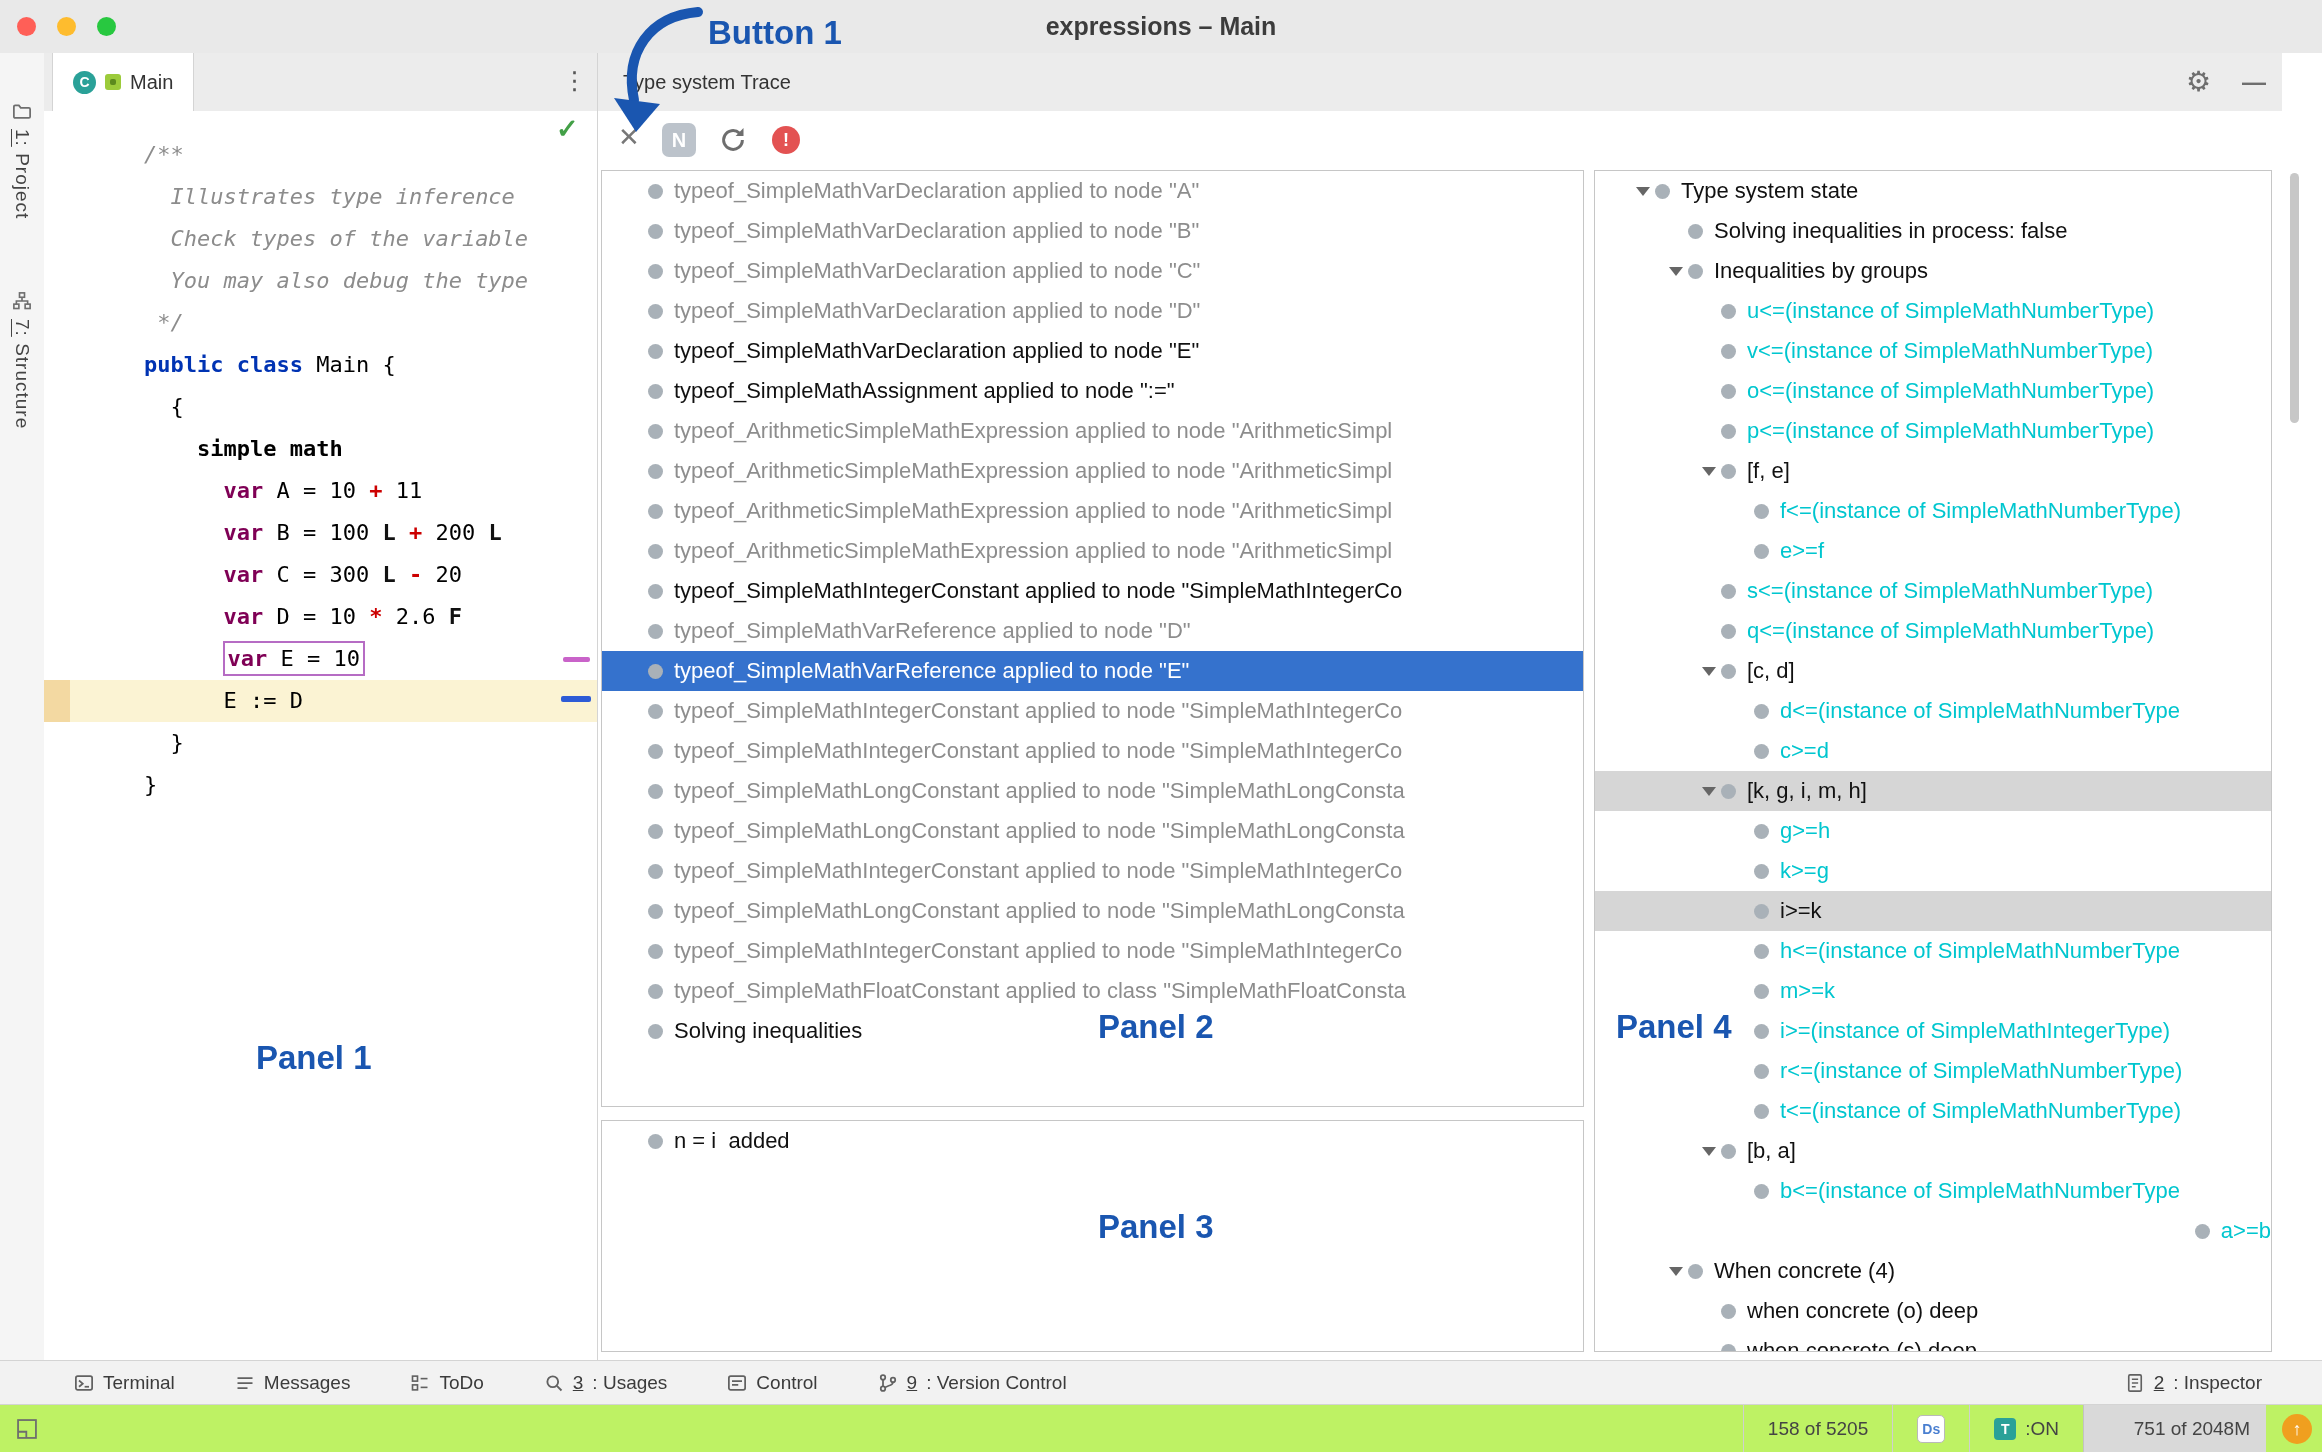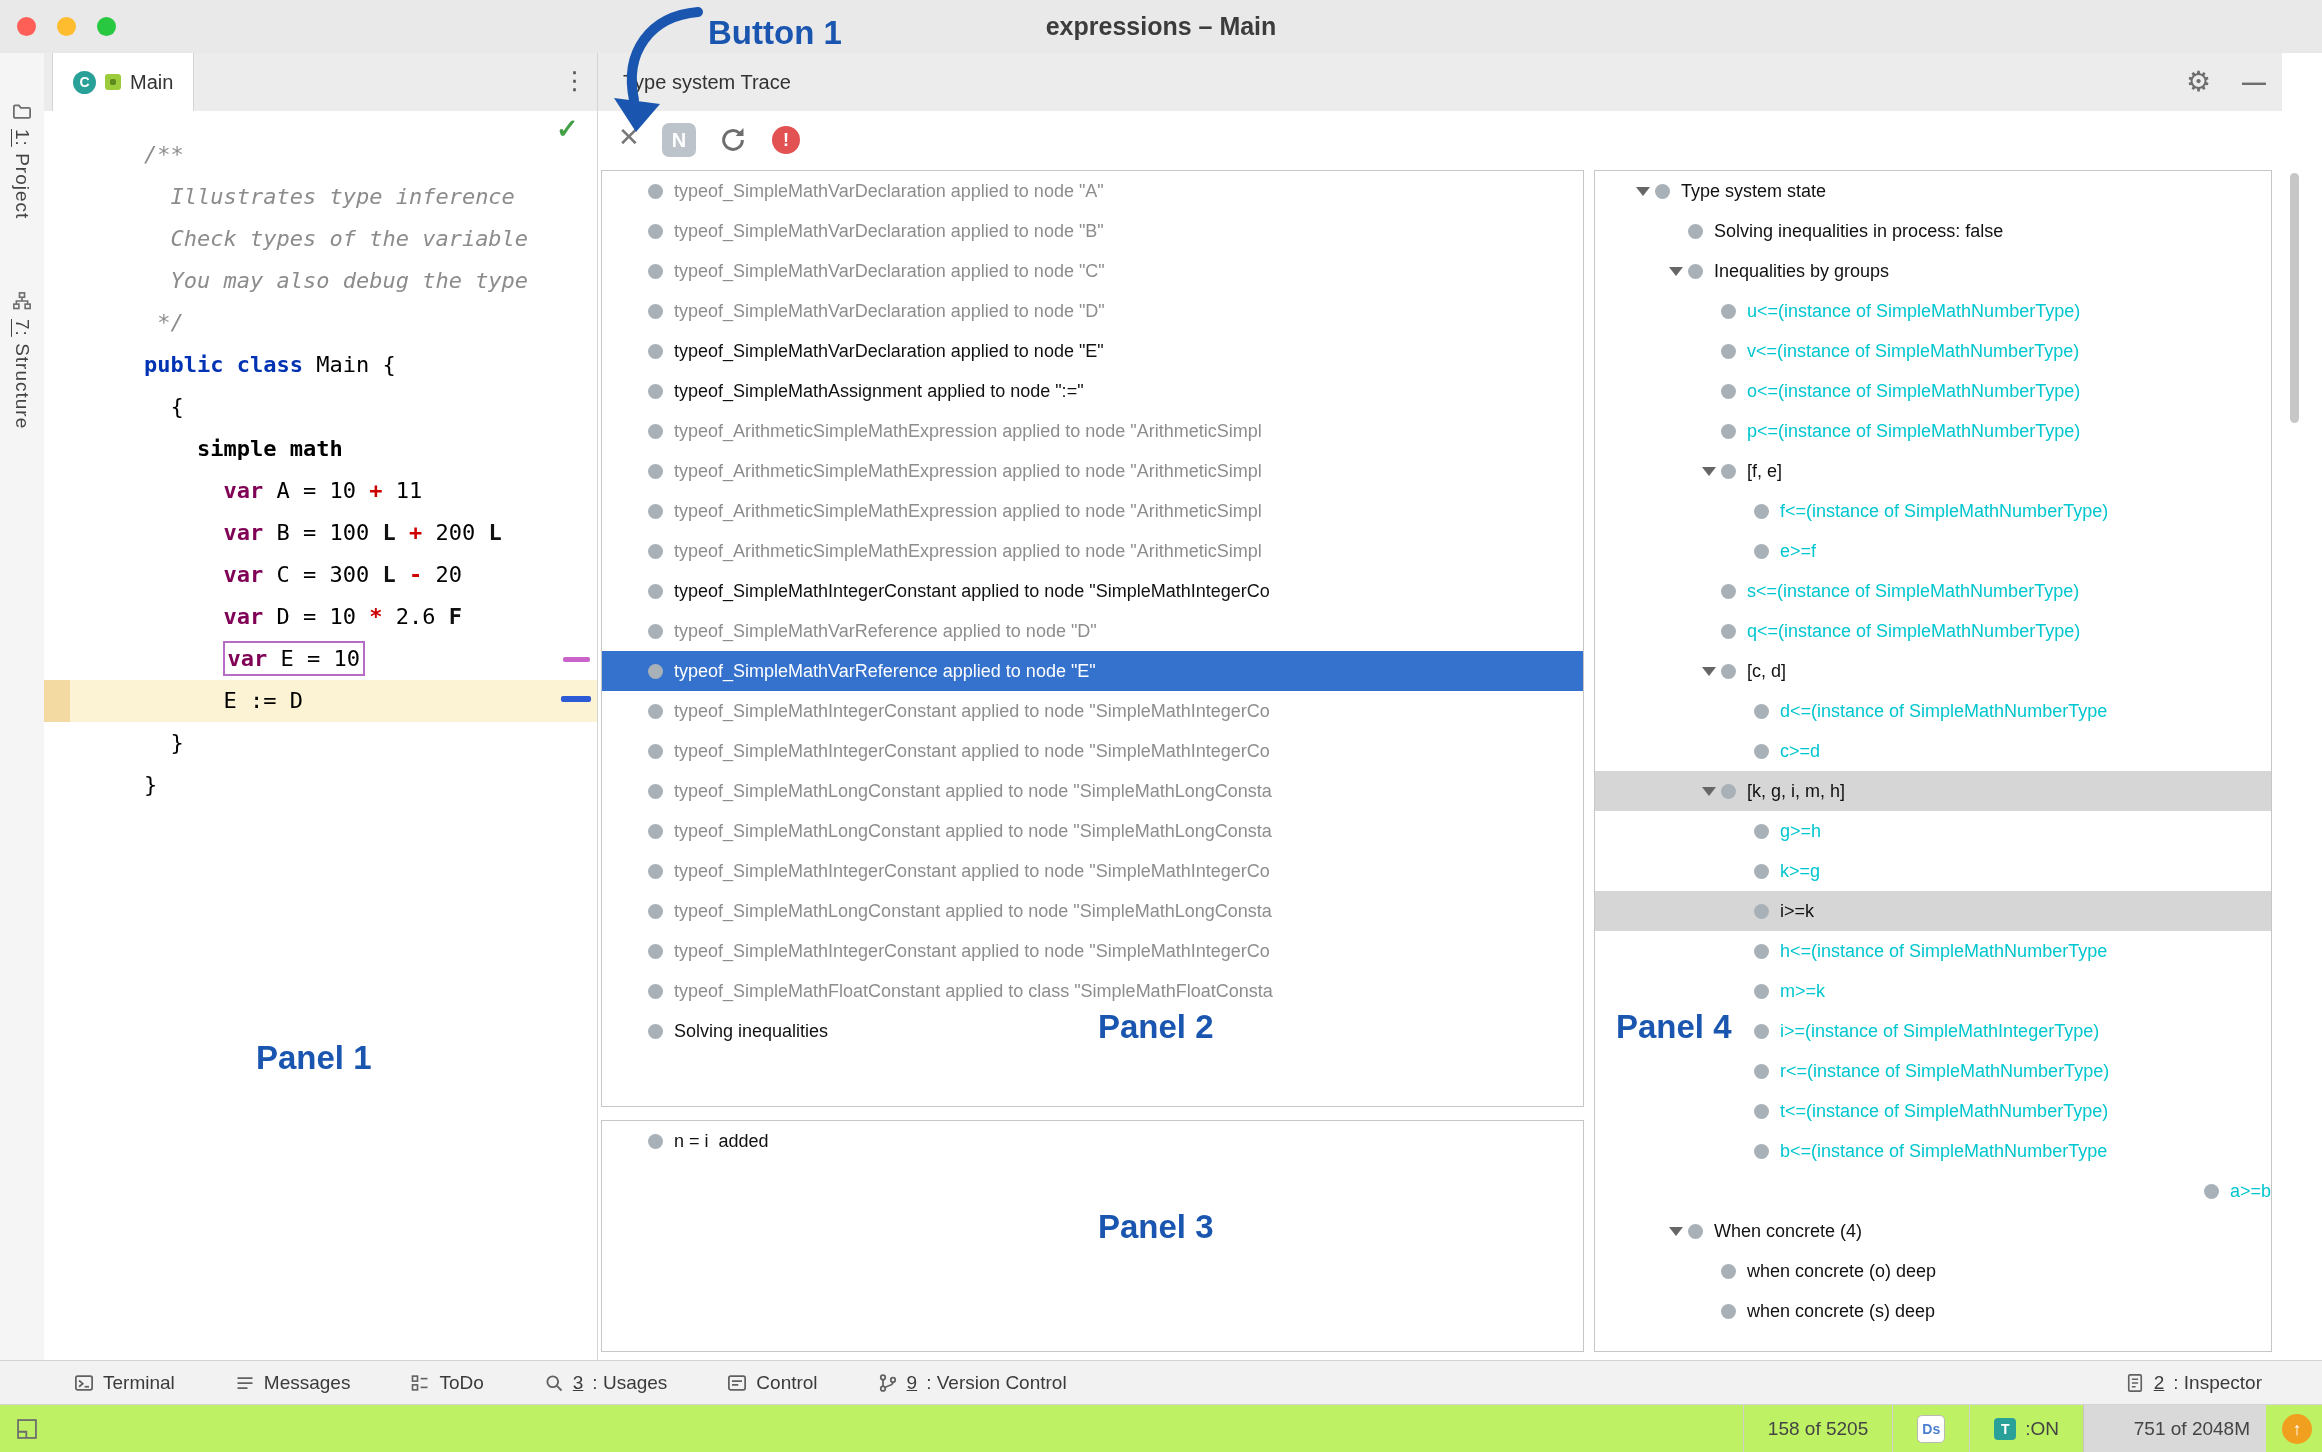--- a/index.html
+++ b/index.html
@@ -64,21 +64,21 @@
         font-size:20px;font-weight:bold;display:flex;align-items:center;justify-content:center;}
   .tb-refresh{left:120px;top:14px;}
   .tb-error{left:174px;top:15px;width:28px;height:28px;border-radius:50%;background:#e35252;color:#fff;
         font-size:18px;font-weight:bold;display:flex;align-items:center;justify-content:center;}
   .panel{position:absolute;background:#fff;border:1px solid #c6c6c6;overflow:hidden;}
   #panel2{left:3px;top:117px;width:981px;height:935px;}
   #panel3{left:3px;top:1067px;width:981px;height:230px;}
   #panel4{left:996px;top:117px;width:676px;height:1180px;}
   .trow{display:flex;align-items:center;height:40px;white-space:pre;overflow:hidden;padding-left:46px;}
   .bullet{width:15px;height:15px;border-radius:50%;background:#a9b1b8;margin-right:11px;flex:none;}
-  .rowtext{font-size:18px;color:#111;}
+  .rowtext{font-size:22px;color:#111;}
   .trow.gray .rowtext{color:#8d8d8d;}
   .trow.black .rowtext{color:#111;}
   .trow.selected{background:#3572cd;}
   .trow.selected .rowtext{color:#fff;}
   .trow.tree .rowtext.cyan{color:#00c6cf;}
   .trow.tree.hl{background:#d6d6d6;}
   .chev{width:24px;flex:none;display:inline-flex;justify-content:center;}
   .chev::after{content:'';border-left:7px solid transparent;border-right:7px solid transparent;border-top:9px solid #666;}
   .chev.none::after{display:none;}
   .rowtext.expr{color:#4a1d5e;}
@@ -262,20 +262,21 @@
           <div class="trow tree" style="padding-left: 135px;"><span class="chev none"></span><span class="bullet"></span><span class="rowtext cyan">c&gt;=d</span></div>
           <div class="trow tree hl" style="padding-left: 102px;"><span class="chev"></span><span class="bullet"></span><span class="rowtext">[k, g, i, m, h]</span></div>
           <div class="trow tree" style="padding-left: 135px;"><span class="chev none"></span><span class="bullet"></span><span class="rowtext cyan">g&gt;=h</span></div>
           <div class="trow tree" style="padding-left: 135px;"><span class="chev none"></span><span class="bullet"></span><span class="rowtext cyan">k&gt;=g</span></div>
           <div class="trow tree hl" style="padding-left: 135px;"><span class="chev none"></span><span class="bullet"></span><span class="rowtext">i&gt;=k</span></div>
           <div class="trow tree" style="padding-left: 135px;"><span class="chev none"></span><span class="bullet"></span><span class="rowtext cyan">h&lt;=(instance of SimpleMathNumberType</span></div>
           <div class="trow tree" style="padding-left: 135px;"><span class="chev none"></span><span class="bullet"></span><span class="rowtext cyan">m&gt;=k</span></div>
           <div class="trow tree" style="padding-left: 135px;"><span class="chev none"></span><span class="bullet"></span><span class="rowtext cyan">i&gt;=(instance of SimpleMathIntegerType)</span></div>
           <div class="trow tree" style="padding-left: 135px;"><span class="chev none"></span><span class="bullet"></span><span class="rowtext cyan">r&lt;=(instance of SimpleMathNumberType)</span></div>
           <div class="trow tree" style="padding-left: 135px;"><span class="chev none"></span><span class="bullet"></span><span class="rowtext cyan">t&lt;=(instance of SimpleMathNumberType)</span></div>
+          <div class="trow tree" style="padding-left: 102px;"><span class="chev"></span><span class="bullet"></span><span class="rowtext">[b, a]</span></div>
           <div class="trow tree" style="padding-left: 135px;"><span class="chev none"></span><span class="bullet"></span><span class="rowtext cyan">b&lt;=(instance of SimpleMathNumberType</span></div>
           <div class="trow tree" style="padding-left: 135px; justify-content: flex-end;"><span class="chev none"></span><span class="bullet"></span><span class="rowtext cyan">a&gt;=b</span></div>
           <div class="trow tree" style="padding-left: 69px;"><span class="chev"></span><span class="bullet"></span><span class="rowtext">When concrete (4)</span></div>
           <div class="trow tree" style="padding-left: 102px;"><span class="chev none"></span><span class="bullet"></span><span class="rowtext">when concrete (o) deep</span></div>
           <div class="trow tree" style="padding-left: 102px;"><span class="chev none"></span><span class="bullet"></span><span class="rowtext">when concrete (s) deep</span></div>
         </div>
     </div>
 
     <div class="scroll-thumb"></div>
   </div>

